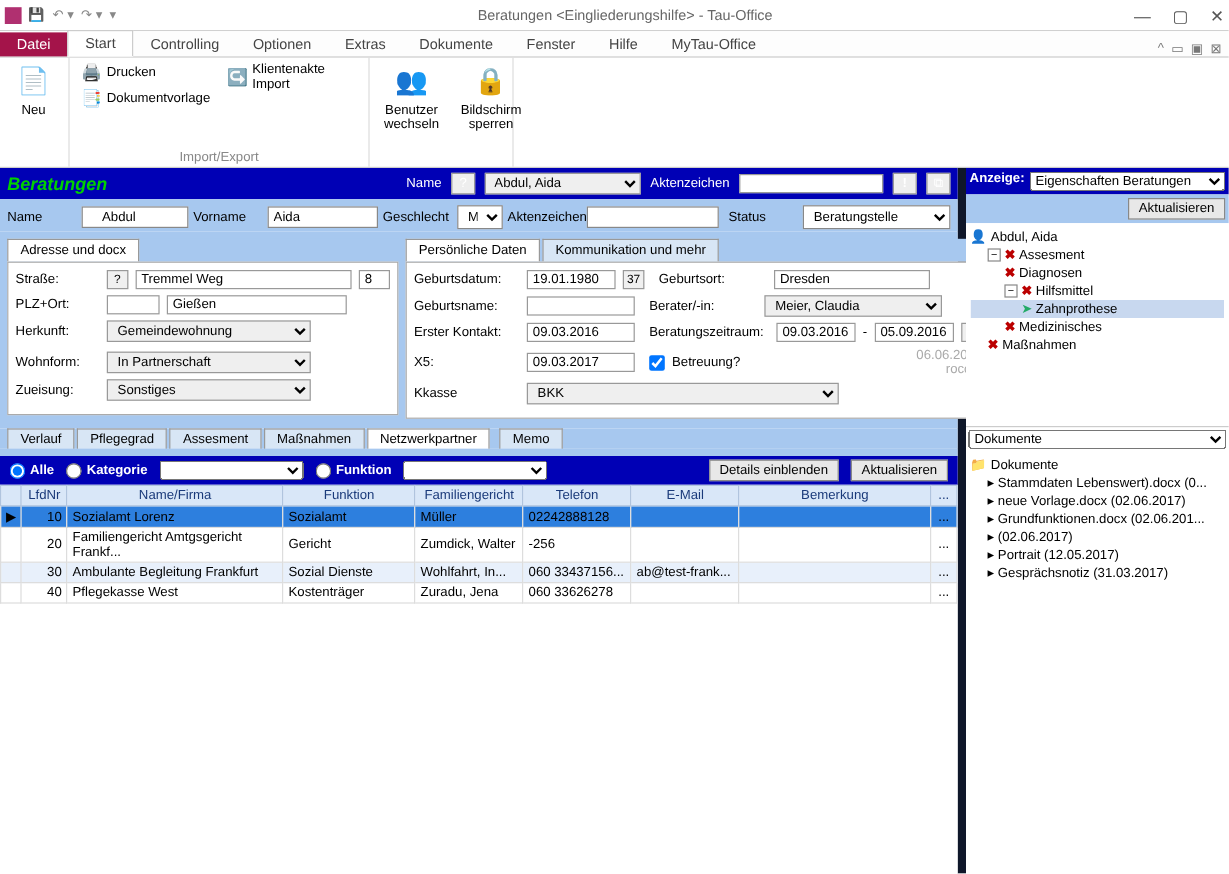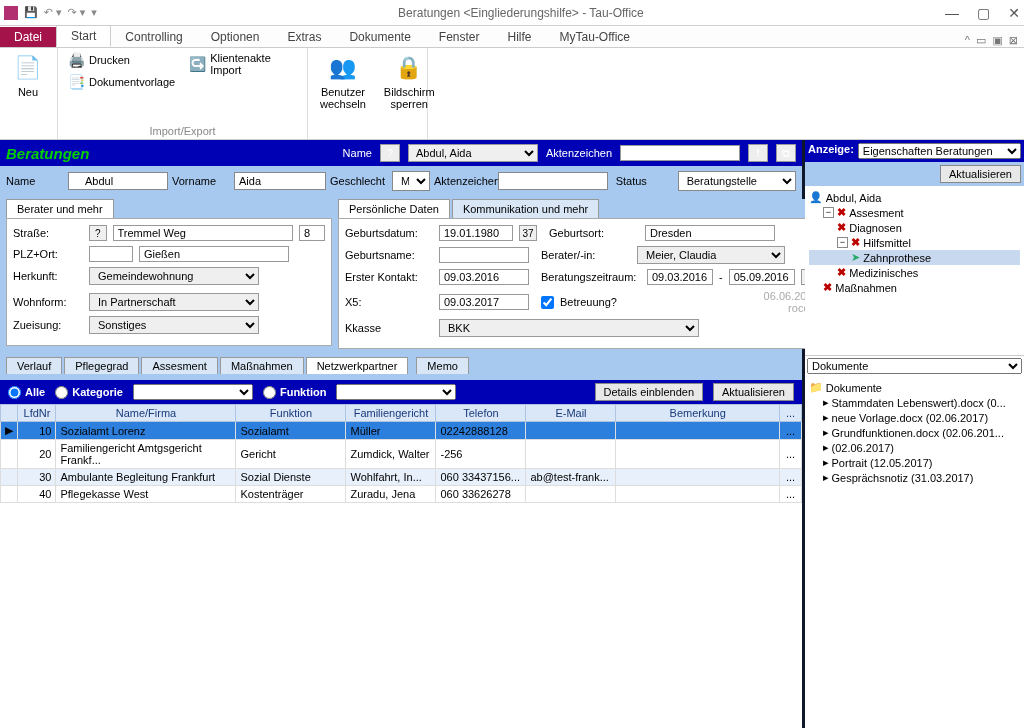--- a/index.html
+++ b/index.html
@@ -17,21 +17,21 @@
 .ribbon { height: 92px; display: flex; background: #fff; border-bottom: 1px solid #ccc; }
 .ribbon-group { border-right: 1px solid #ddd; padding: 2px 8px; display: flex; flex-direction: column; }
 .ribbon-group .body { flex: 1; display: flex; gap: 10px; align-items: flex-start; }
 .ribbon-group .label { text-align: center; color: #888; font-size: 11px; padding-top: 1px; }
 .big-btn { display: flex; flex-direction: column; align-items: center; gap: 2px; padding: 2px 4px; cursor: pointer; }
 .big-btn .ico { width: 32px; height: 32px; display: flex; align-items: center; justify-content: center; font-size: 22px; }
 .small-btn { display: flex; align-items: center; gap: 5px; padding: 2px; cursor: pointer; }
 .small-btn .ico { width: 16px; height: 16px; font-size: 14px; }
 .stack { display: flex; flex-direction: column; gap: 2px; }
 .workspace { display: flex; height: calc(728px - 26px - 22px - 92px); }
-.leftpane { width: 805px; display: flex; flex-direction: column; border-right: 3px solid #0f172a; }
+.leftpane { width: 805px; display: flex; flex-direction: column; border-right: 7px solid #0f172a; }
 .rightpane { flex: 1; display: flex; flex-direction: column; }
 .hdrbar { background: #0000b5; height: 26px; display: flex; align-items: center; padding: 0 6px; gap: 8px; color: #fff; }
 .hdrbar .title { color: #00d000; font-weight: bold; font-size: 15px; font-style: italic; flex: 0 0 auto; }
 .hdrbar label { font-size: 11px; }
 .hdrbar input, .hdrbar select { font-size: 11px; padding: 1px 3px; border: 1px solid #999; }
 .hdrbar .sqbtn { width: 20px; height: 18px; border: 1px solid #999; background: #eee; display: inline-flex; align-items: center; justify-content: center; cursor: pointer; }
 .formarea { background: #a7c8ef; padding: 3px 6px 0 6px; }
 .formrow { display: flex; align-items: center; gap: 4px; padding: 2px 0; }
 .formrow label { color: #000; min-width: 58px; }
 .formrow input, .formrow select { border: 1px solid #888; padding: 2px 4px; background: #fff; font-size: 11px; }
@@ -171,37 +171,37 @@
       <select style="width:130px;"><option>Abdul, Aida</option></select>
       <label>Aktenzeichen</label>
       <input style="width: 120px;">
       <span class="sqbtn" style="font-weight:bold;">!</span>
       <span class="sqbtn">⧉</span>
     </div>
 
     <div class="formarea">
       <div class="formrow">
         <label>Name</label>
-        <input style="width: 100px; padding-left: 16px;" value="Abdul">
+        <input style="width: 89px; padding-left: 16px;" value="Abdul">
         <label>Vorname</label>
         <input style="width: 92px;" value="Aida">
         <label>Geschlecht</label>
         <select style="width:38px;"><option>M</option></select>
         <label>Aktenzeichen</label>
         <input style="width: 110px;">
         <span style="flex:1"></span>
         <label>Status</label>
         <select style="width:130px;"><option>Beratungstelle</option></select>
       </div>
     </div>
 
     <div class="detail-pane">
       <div style="display:flex;flex-direction:column;width:326px;">
         <div class="tabstrip" style="padding:0;">
-          <div class="t active">Berater und mehr</div>
+          <div class="t active">Adresse und docx</div>
         </div>
         <div class="detail-col addr">
           <div class="drow">
               <label>Straße:</label>
             <span class="sq">?</span>
             <input style="width: 186px;" value="Tremmel Weg">
             <input style="width: 26px;" value="8">
           </div>
           <div class="drow">
               <label>PLZ+Ort:</label>

